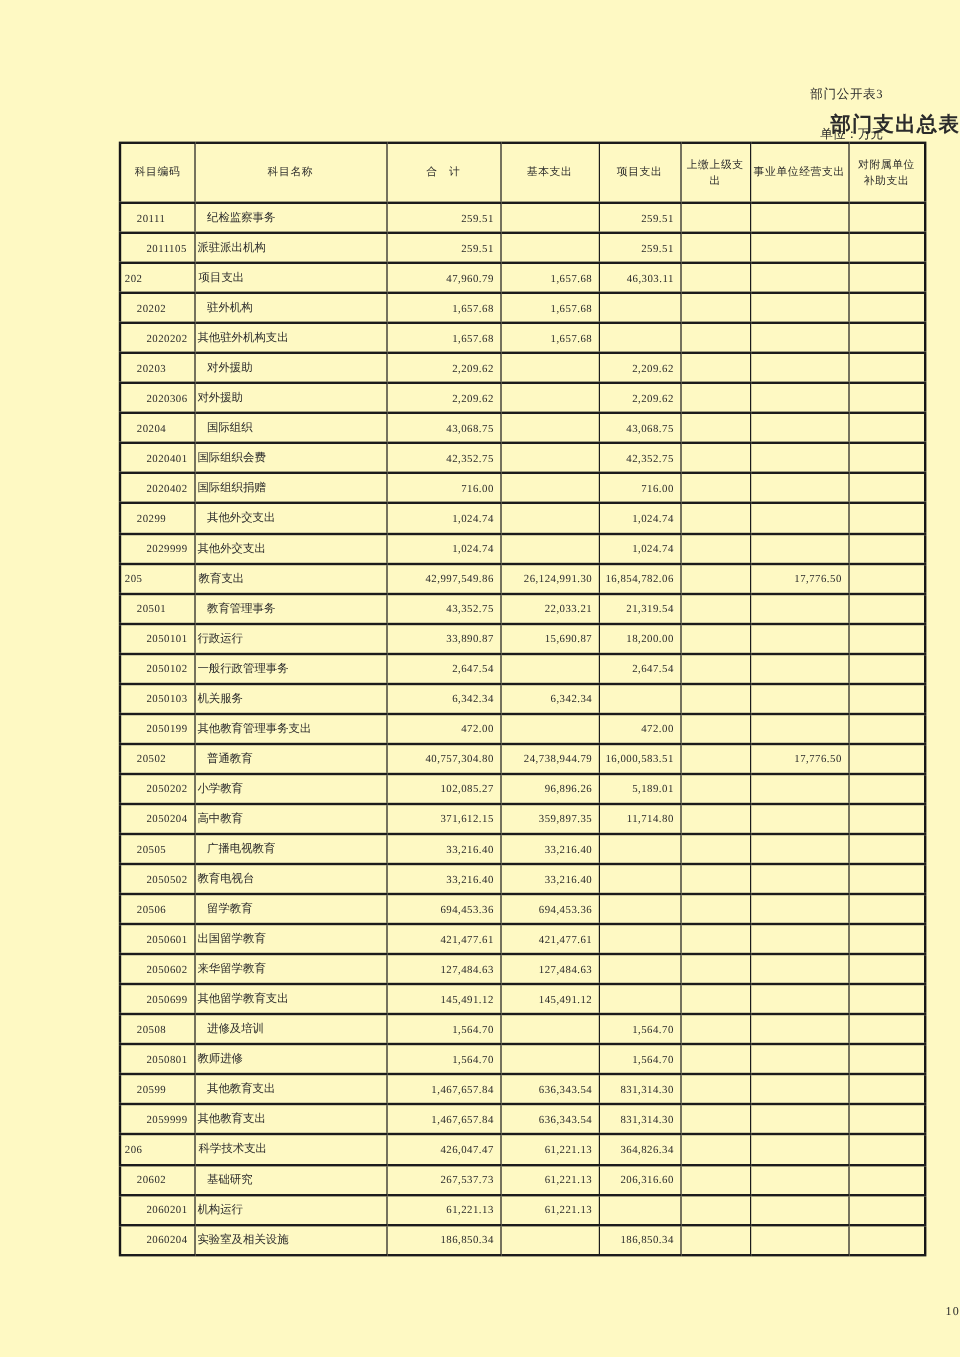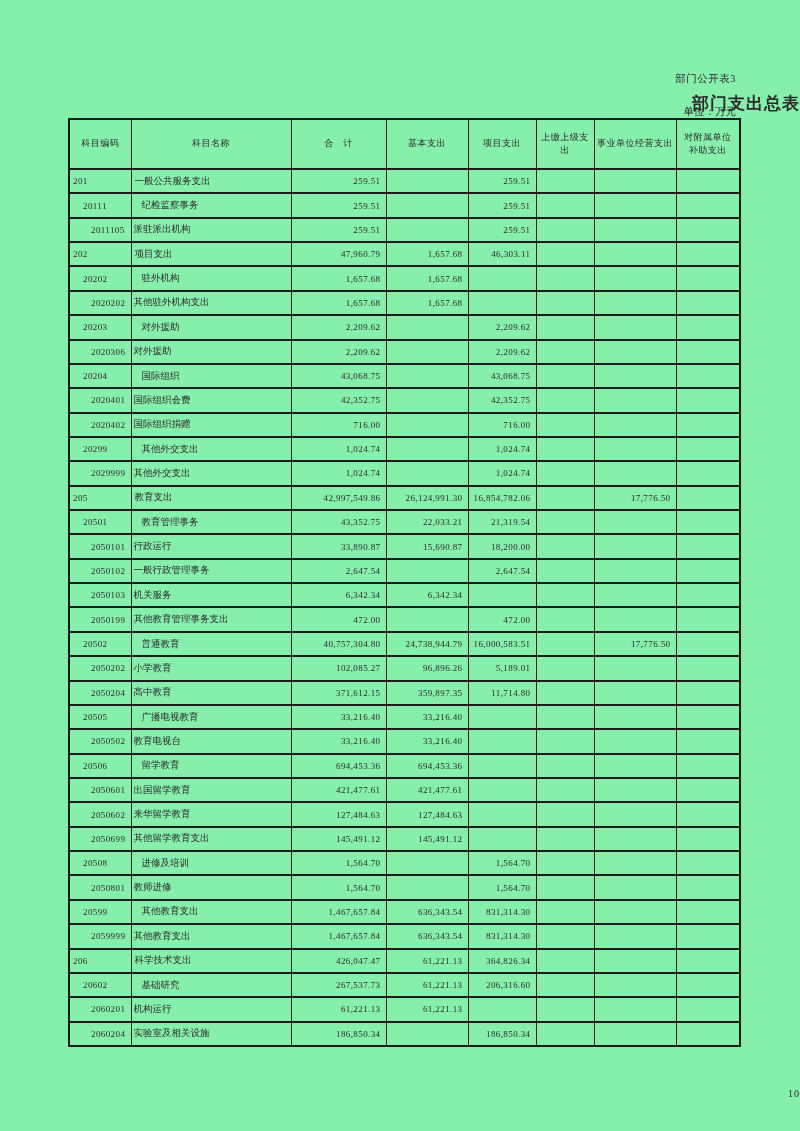--- a/index.html
+++ b/index.html
@@ -2,21 +2,21 @@
 <html><head>
 <meta charset="utf-8">
 <style>
   * { margin: 0; padding: 0; box-sizing: border-box; }
   html, body { background: #888; }
   .page {
     position: relative;
     width: 800px;
     height: 1131px;
     margin: 0 auto;
-    background: #86efac;
+    background: #fef9c3;
     font-family: "Liberation Serif", "DejaVu Serif", serif;
     color: #2b2b2b;
     overflow: hidden;
   }
   .doc-label {
     position: absolute;
     top: 72px;
     right: 64px;
     font-size: 10.5px;
     letter-spacing: 0.5px;
@@ -46,21 +46,21 @@
     border-collapse: collapse;
     table-layout: fixed;
   }
   table.budget, table.budget th, table.budget td {
     border: 1px solid #1c1c1c;
   }
   table.budget th, table.budget td {
     border-top: 2px solid #1c1c1c;
     border-bottom: 2px solid #1c1c1c;
   }
-  table.budget { border: 2px solid #161616; }
+  table.budget { border: 2px solid #161616; margin-left: 31px; }
   thead tr { height: 50px; }
   th {
     font-weight: 400;
     font-size: 9px;
     text-align: center;
     vertical-align: middle;
     white-space: pre-line;
     line-height: 1.5;
     padding: 0 1px;
     letter-spacing: 0.5px;
@@ -125,30 +125,20 @@
         <th>基本支出</th>
         <th>项目支出</th>
         <th>上缴上级支出</th>
         <th>事业单位经营支出</th>
         <th>对附属单位
 补助支出</th>
       </tr>
     </thead>
     <tbody>
         <tr>
-          <td class="code lvl1">201</td>
-          <td class="name lvl1">一般公共服务支出</td>
-          <td class="num">259.51</td>
-          <td class="num"></td>
-          <td class="num">259.51</td>
-          <td class="num"></td>
-          <td class="num"></td>
-          <td class="num"></td>
-        </tr>
-        <tr>
           <td class="code lvl2">20111</td>
           <td class="name lvl2">纪检监察事务</td>
           <td class="num">259.51</td>
           <td class="num"></td>
           <td class="num">259.51</td>
           <td class="num"></td>
           <td class="num"></td>
           <td class="num"></td>
         </tr>
         <tr>

